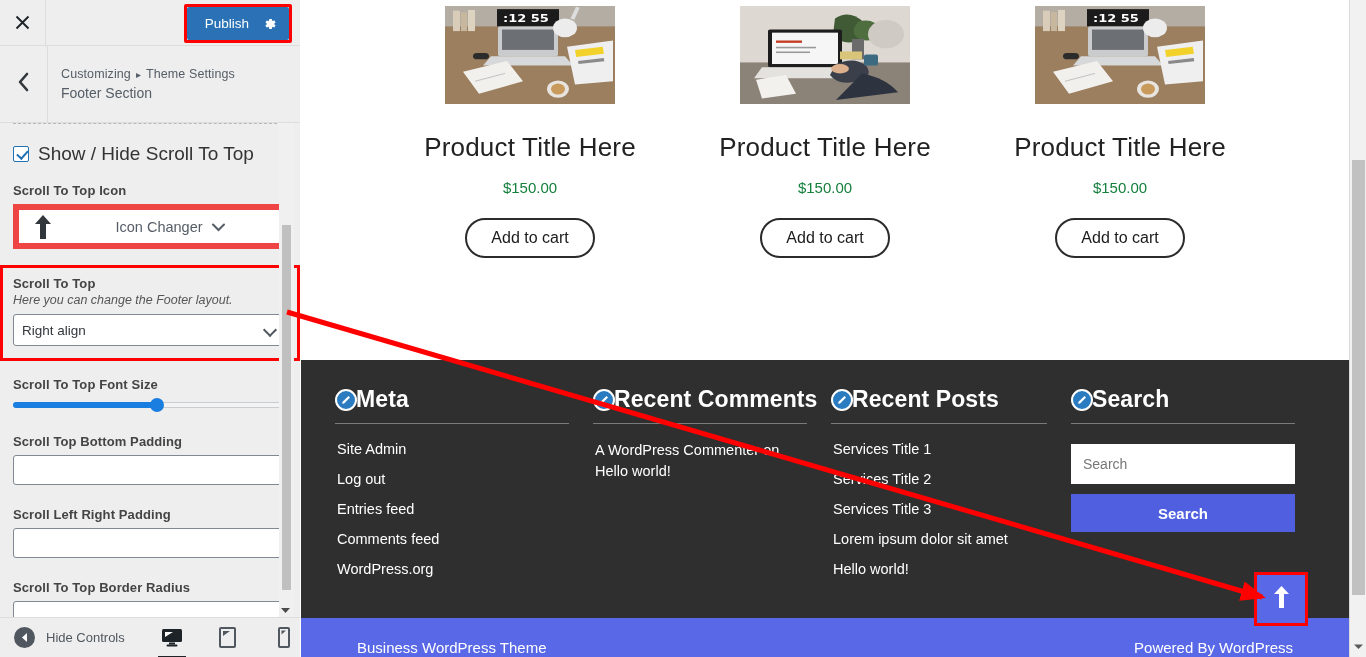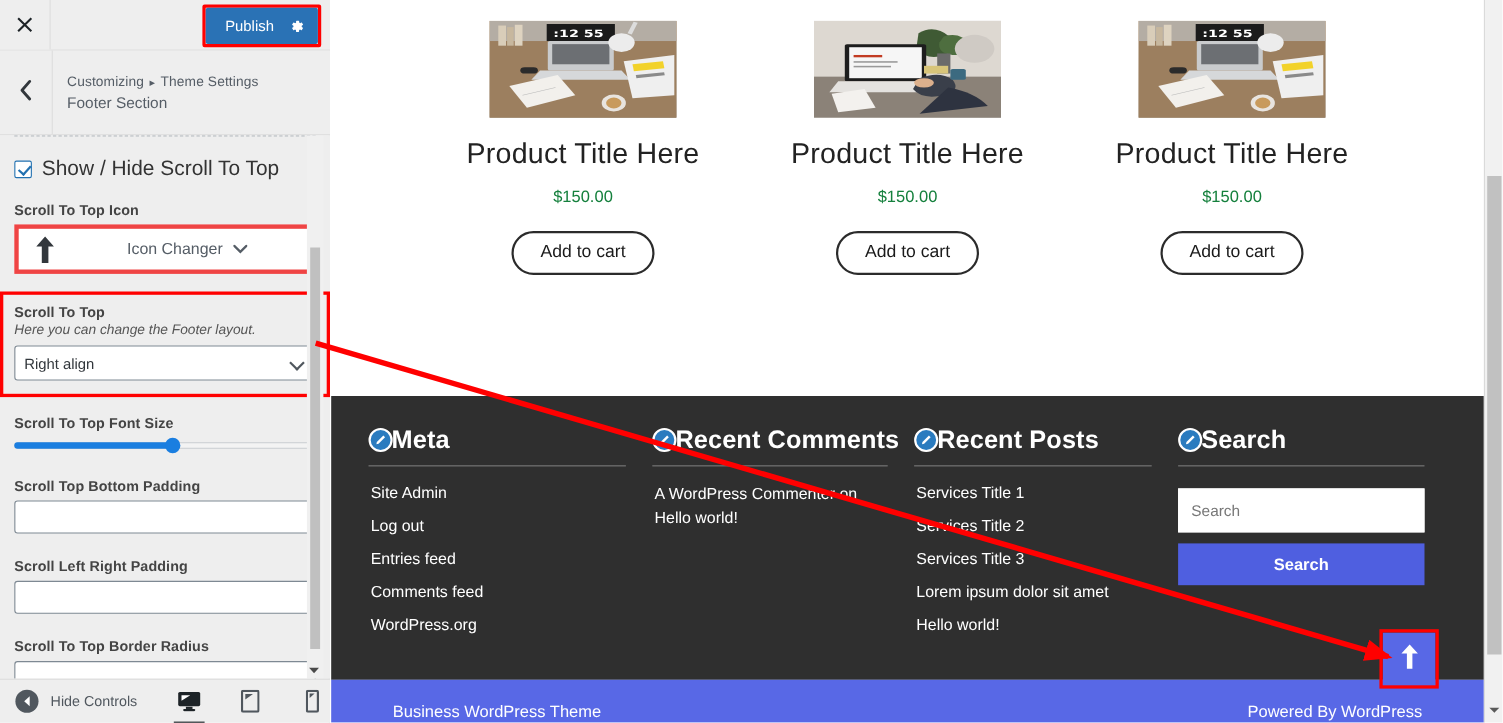--- a/index.html
+++ b/index.html
@@ -90,21 +90,21 @@
     border-radius:2px; position:relative; flex:0 0 auto; cursor:pointer;
   }
   .cb::after {
     content:""; position:absolute; left:4.5px; top:1px;
     width:5px; height:9px; border:solid #2271b1; border-width:0 2px 2px 0;
     transform:rotate(42deg);
   }
   .cb-label { font-size:19px; color:#333; }
 
   .icon-picker {
-    background:#fff; border:4px solid #ef4444; height:45px;
+    background:#fff; border:6px solid #ef4444; height:45px;
     display:flex; align-items:center; padding:0 14px;
   }
   .icon-picker .up-arrow { width:40px; display:flex; justify-content:flex-start; }
   .icon-picker .ip-text {
     flex:1; text-align:center; font-size:14.5px; color:#555d66;
     display:flex; align-items:center; justify-content:center; gap:9px;
   }
 
   .redbox {
     border:3px solid #ff0000; margin:0 -13px; padding:8px 10px 12px 10px;
@@ -180,28 +180,28 @@
   
   .preview {
     position:absolute; left:301px; top:0; width:1048px; height:657px;
     background:#fff; overflow:hidden;
   }
   .products {
     display:flex; justify-content:center; gap:40px; padding-top:2px;
   }
   .product { width:255px; text-align:center; }
   .prod-img {
-    width:170px; height:88px; margin:17px auto;
+    width:170px; height:98px; margin:4px auto;
     background:#9b8068; overflow:hidden; position:relative;
   }
   .prod-img.a { background:linear-gradient(160deg,#b9a48a 0%,#8f7657 45%,#7d6448 100%); }
   .prod-img.b { background:linear-gradient(160deg,#cfc8c0 0%,#9a9088 50%,#6d6661 100%); }
   .pimg-svg { position:absolute; inset:0; width:100%; height:100%; }
   .prod-title {
-    font-size:26px; color:#222; line-height:1.16; margin-top:15px;
+    font-size:26px; color:#222; line-height:1.16; margin-top:28px;
     font-weight:400; letter-spacing:.2px;
   }
   .prod-price { font-size:15px; color:#15803d; margin-top:17px; }
   .add-cart {
     display:inline-block; margin-top:22px;
     border:2px solid #2b2b2b; border-radius:26px;
     padding:9px 24px; font-size:16px; color:#1a1a1a; background:transparent;
     cursor:pointer; font-family:"Liberation Sans", sans-serif;
   }
 

